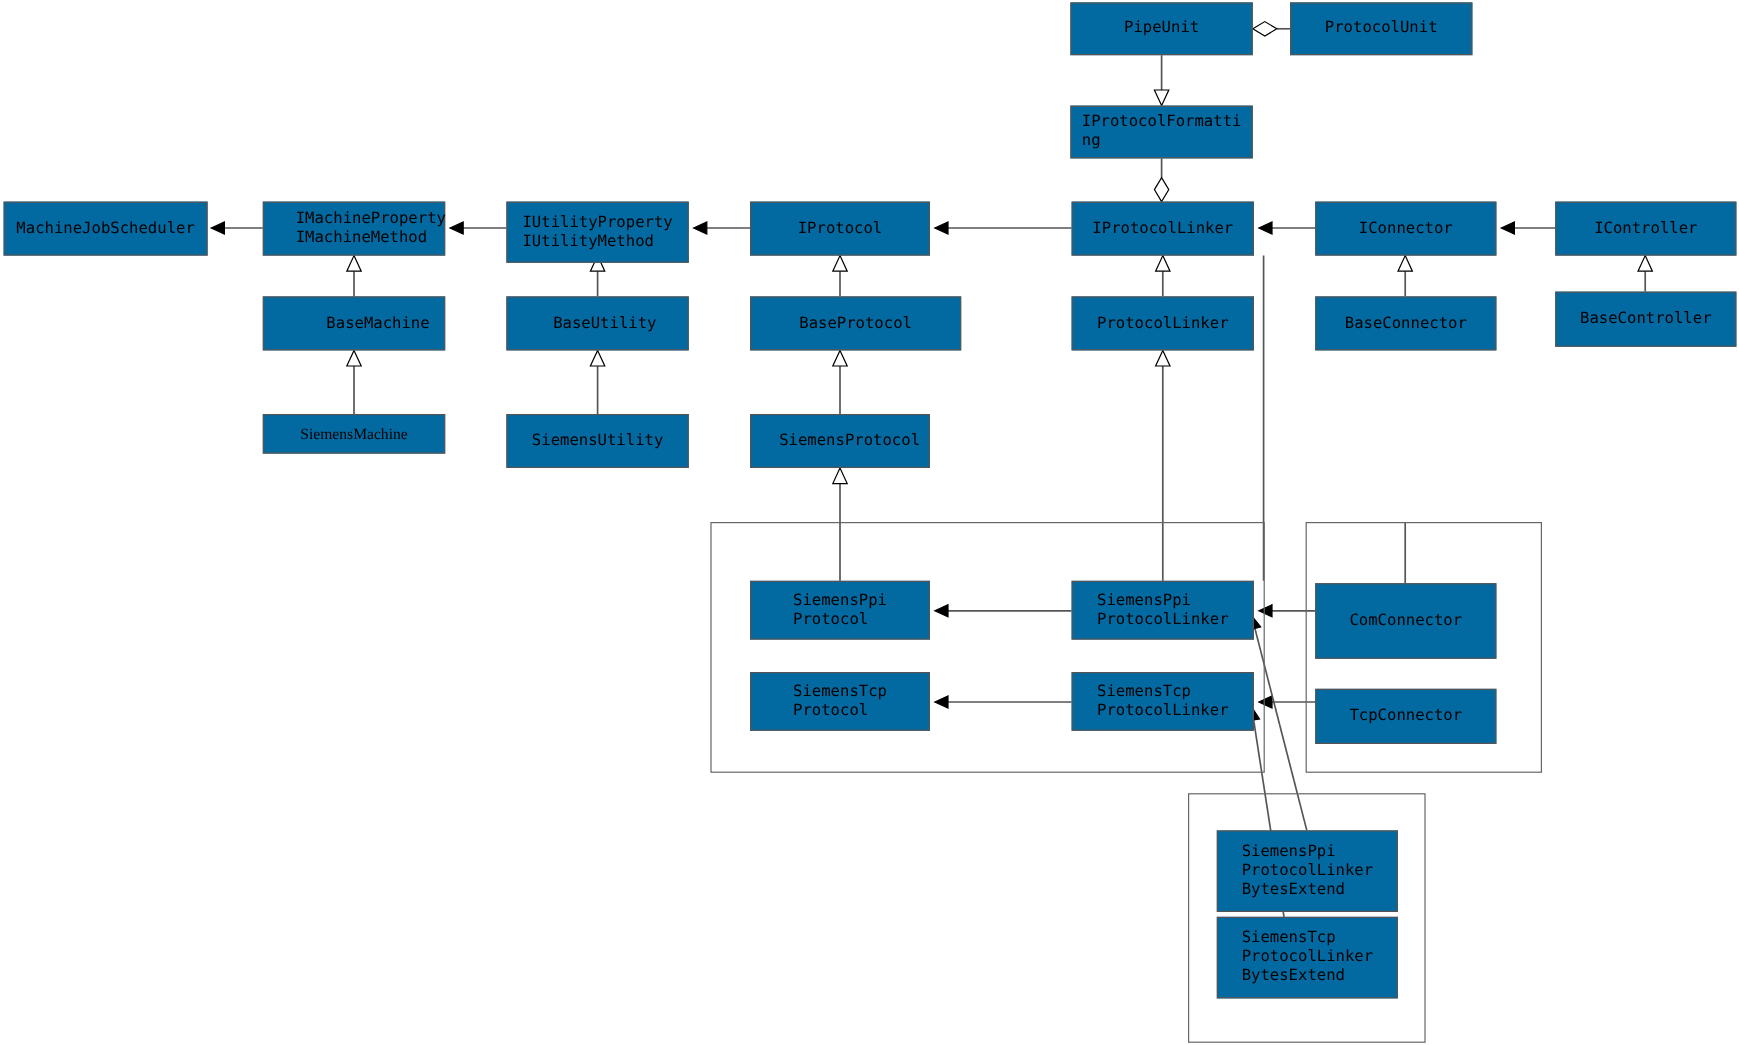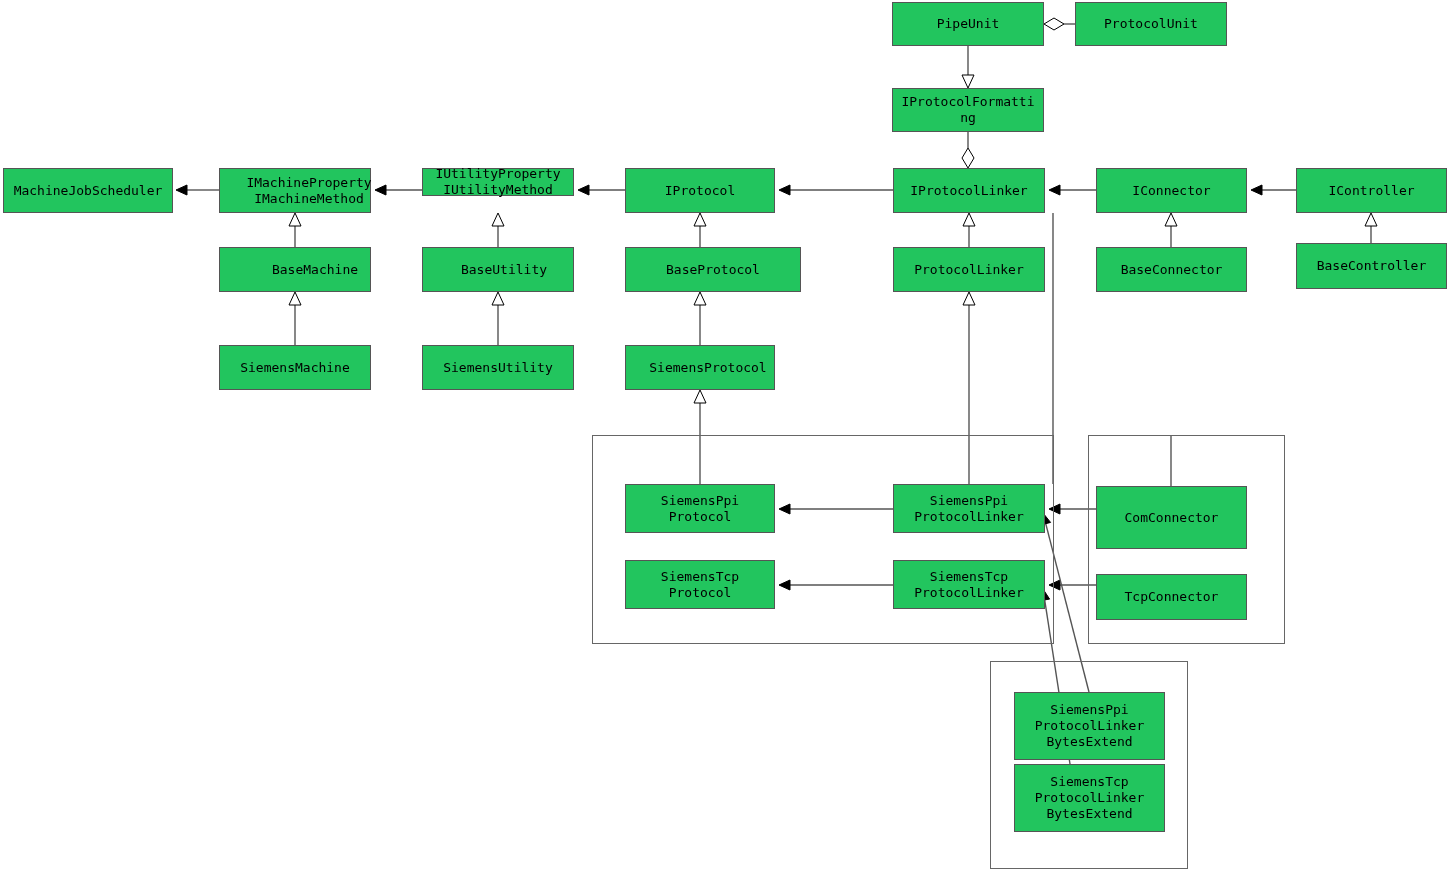--- a/index.html
+++ b/index.html
@@ -21,25 +21,24 @@
     left: 0;
     top: 0;
     width: 1449px;
     height: 871px;
     pointer-events: none;
   }
   .node {
     position: absolute;
     box-sizing: border-box;
     border: 1px solid #555555;
-    background: #22c55e;
+    background: #0369a1;
     display: flex;
     align-items: center;
     justify-content: center;
-    text-align: center;
     color: #000000;
     font-size: 13px;
     line-height: 16px;
     letter-spacing: 0px;
     white-space: pre-line;
     z-index: 2;
   }
   .group {
     position: absolute;
     box-sizing: border-box;
@@ -170,33 +169,33 @@
       <div class="group" style="left: 990px; top: 661px; width: 198px; height: 208px;"></div>
     </div>
   <div id="nodes-layer">
       <div class="node" style="left: 892px; top: 2px; width: 152px; height: 44px;">PipeUnit</div>
       <div class="node" style="left: 1075px; top: 2px; width: 152px; height: 44px;">ProtocolUnit</div>
       <div class="node" style="left: 892px; top: 88px; width: 152px; height: 44px;">IProtocolFormatti
 ng</div>
       <div class="node" style="left: 3px; top: 168px; width: 170px; height: 45px;">MachineJobScheduler</div>
       <div class="node" style="left: 219px; top: 168px; width: 152px; height: 45px; padding-left: 28px;">IMachineProperty
 IMachineMethod</div>
-      <div class="node" style="left: 422px; top: 168px; width: 152px; height: 28px;">IUtilityProperty
+      <div class="node" style="left: 422px; top: 168px; width: 152px; height: 51px;">IUtilityProperty
 IUtilityMethod</div>
       <div class="node" style="left: 625px; top: 168px; width: 150px; height: 45px;">IProtocol</div>
       <div class="node" style="left: 893px; top: 168px; width: 152px; height: 45px;">IProtocolLinker</div>
       <div class="node" style="left: 1096px; top: 168px; width: 151px; height: 45px;">IConnector</div>
       <div class="node" style="left: 1296px; top: 168px; width: 151px; height: 45px;">IController</div>
       <div class="node" style="left: 219px; top: 247px; width: 152px; height: 45px; padding-left: 40px;">BaseMachine</div>
       <div class="node" style="left: 422px; top: 247px; width: 152px; height: 45px; padding-left: 12px;">BaseUtility</div>
       <div class="node" style="left: 625px; top: 247px; width: 176px; height: 45px;">BaseProtocol</div>
       <div class="node" style="left: 893px; top: 247px; width: 152px; height: 45px;">ProtocolLinker</div>
       <div class="node" style="left: 1096px; top: 247px; width: 151px; height: 45px;">BaseConnector</div>
       <div class="node" style="left: 1296px; top: 243px; width: 151px; height: 46px;">BaseController</div>
-      <div class="node" style="left: 219px; top: 345px; width: 152px; height: 45px;">SiemensMachine</div>
+      <div class="node" style="left: 219px; top: 345px; width: 152px; height: 33px; font-family: Liberation Serif, serif;">SiemensMachine</div>
       <div class="node" style="left: 422px; top: 345px; width: 152px; height: 45px;">SiemensUtility</div>
       <div class="node" style="left: 625px; top: 345px; width: 150px; height: 45px; padding-left: 16px;">SiemensProtocol</div>
       <div class="node" style="left: 625px; top: 484px; width: 150px; height: 49px;">SiemensPpi
 Protocol</div>
       <div class="node" style="left: 625px; top: 560px; width: 150px; height: 49px;">SiemensTcp
 Protocol</div>
       <div class="node" style="left: 893px; top: 484px; width: 152px; height: 49px;">SiemensPpi
 ProtocolLinker</div>
       <div class="node" style="left: 893px; top: 560px; width: 152px; height: 49px;">SiemensTcp
 ProtocolLinker</div>

